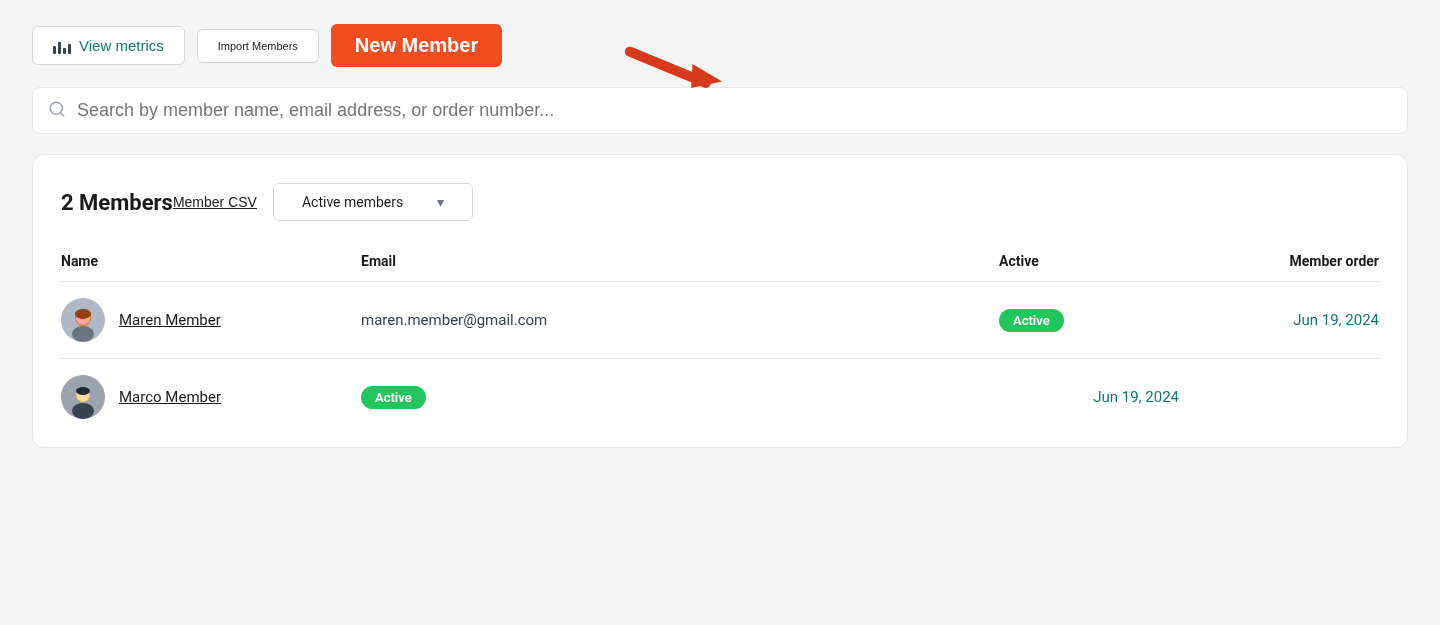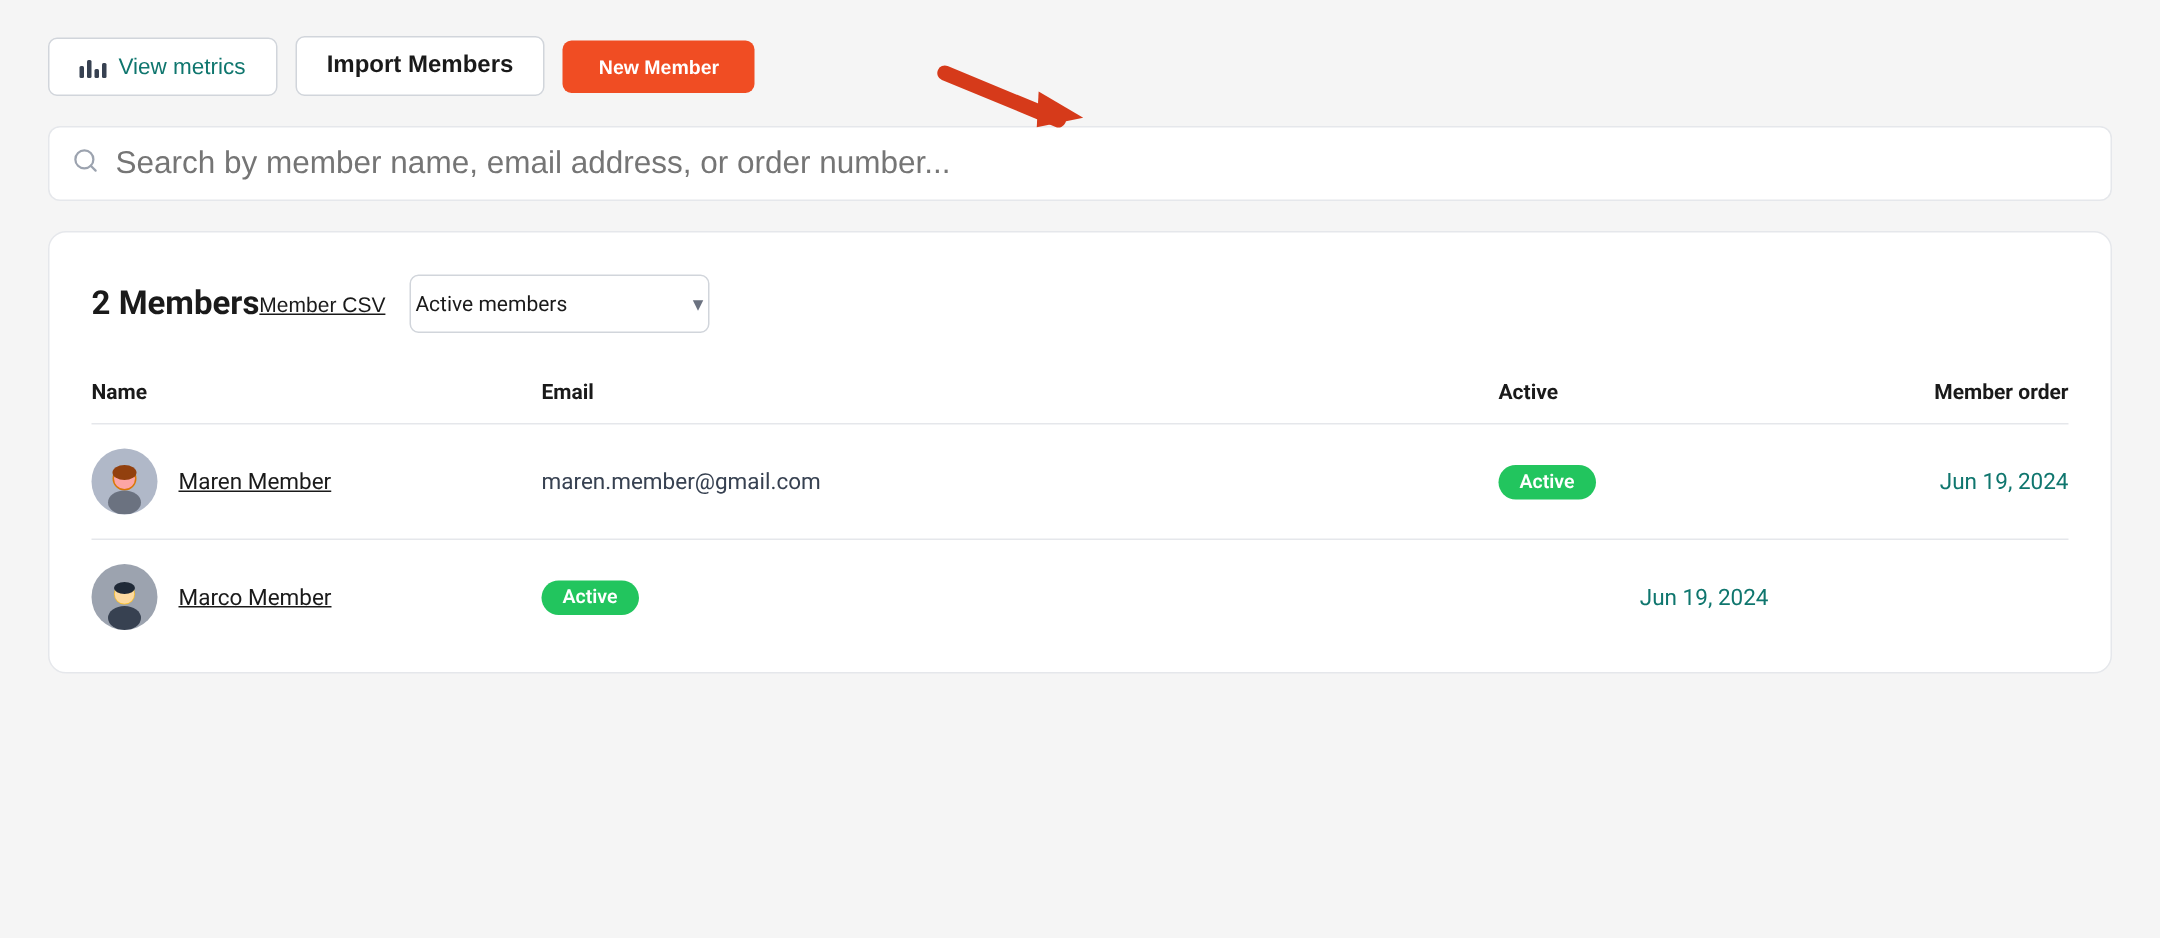--- a/index.html
+++ b/index.html
@@ -47,32 +47,32 @@
       font-weight: 500;
       color: #0f766e;
       cursor: pointer;
     }
 
     .btn-import {
       padding: 10px 20px;
       border: 1px solid #d1d5db;
       background: #fff;
       border-radius: 6px;
-      font-size: 16px;
-      font-weight: 700;
+      font-size: 11px;
+      font-weight: 400;
       color: #1a1a1a;
       cursor: pointer;
     }
 
     .btn-new-member {
       padding: 10px 24px;
       border: none;
       background: #f04d23;
       border-radius: 6px;
-      font-size: 13px;
+      font-size: 20px;
       font-weight: 600;
       color: #fff;
       cursor: pointer;
     }
 
     .search-container {
       position: relative;
       margin-bottom: 20px;
     }
 
@@ -82,21 +82,21 @@
       top: 50%;
       transform: translateY(-50%);
       color: #9ca3af;
     }
 
     .search-input {
       width: 100%;
       padding: 12px 16px 12px 44px;
       border: 1px solid #e5e7eb;
       border-radius: 8px;
-      font-size: 21px;
+      font-size: 18px;
       color: #6b7280;
       background: #fff;
       outline: none;
     }
 
     .arrow-annotation {
       position: absolute;
       top: -70px;
       left: 590px;
       width: 120px;
@@ -135,21 +135,21 @@
       text-decoration: underline;
       cursor: pointer;
       background: none;
       border: none;
     }
 
     .filter-dropdown {
       display: flex;
       align-items: center;
       gap: 8px;
-      padding: 10px 3px;
+      padding: 10px 28px;
       border: 1px solid #d1d5db;
       border-radius: 6px;
       background: #fff;
       font-size: 14px;
       color: #1a1a1a;
       cursor: pointer;
       min-width: 200px;
       justify-content: space-between;
     }
 

